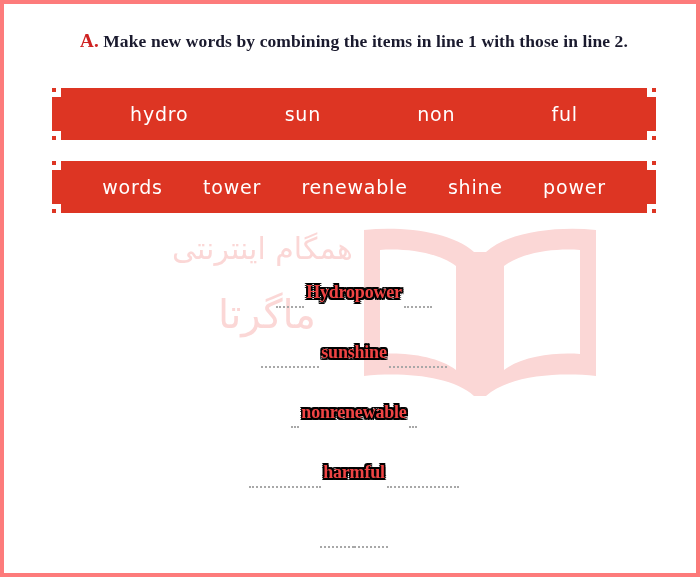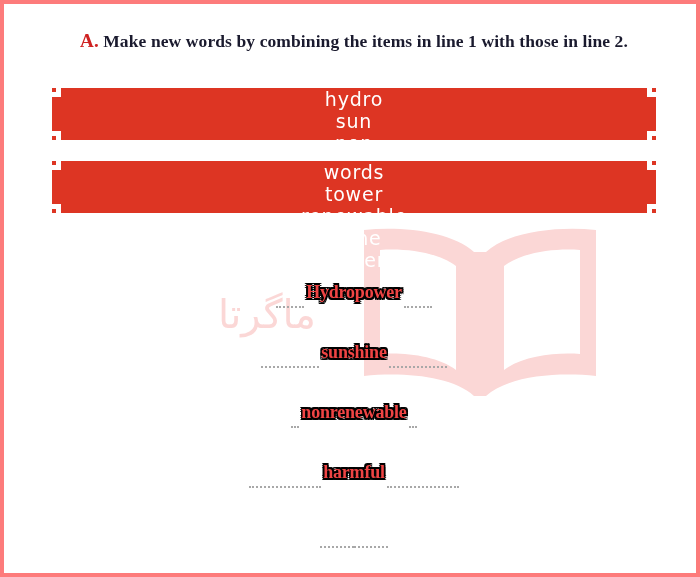--- a/index.html
+++ b/index.html
@@ -91,21 +91,20 @@
   .bar-1 { top: 84px; }
   .bar-2 { top: 157px; }
 
   .bar-words {
     display: flex;
     align-items: center;
     justify-content: space-between;
     height: 100%;
     padding: 0 30px;
     box-sizing: border-box;
-    flex-direction: column;
   }
   .bar-word {
     color: #ffffff;
     font-family: "DejaVu Sans", sans-serif;
     font-size: 19px;
     font-weight: 400;
     letter-spacing: 0.8px;
     text-align: center;
     flex: 1 1 auto;
   }
@@ -172,20 +171,21 @@
 <div class="page">
 
   <div class="watermark">
     <svg class="wm-book" width="248" height="176" viewBox="0 0 248 176">
       <path d="M118 26 C96 6, 48 0, 8 4 L8 150 C48 146, 96 150, 118 170 Z" fill="#fbd7d6"></path>
       <path d="M130 26 C152 6, 200 0, 240 4 L240 150 C200 146, 152 150, 130 170 Z" fill="#fbd7d6"></path>
       <path d="M100 40 C82 26, 48 22, 24 24 L24 128 C48 126, 82 130, 100 144 Z" fill="#ffffff"></path>
       <path d="M148 40 C166 26, 200 22, 224 24 L224 128 C200 126, 166 130, 148 144 Z" fill="#ffffff"></path>
       <rect x="118" y="26" width="12" height="144" fill="#fbd7d6"></rect>
     </svg>
+    <div class="wm-text wm-line1">همگام اینترنتی</div>
     <div class="wm-text wm-line2">ماگرتا</div>
   </div>
 
   <div class="heading">
     <span class="q-letter">A.</span>
     <span>Make new words by combining the items in line 1 with those in line 2.</span>
   </div>
 
   <div class="bar bar-1">
     <div class="bar-words">

